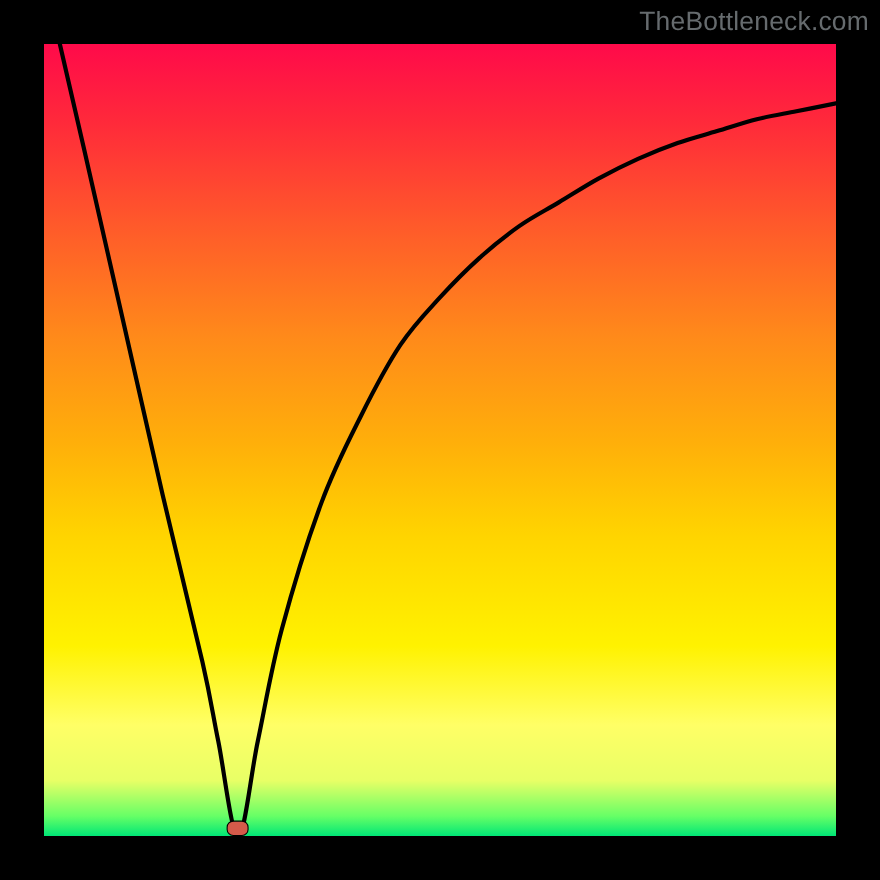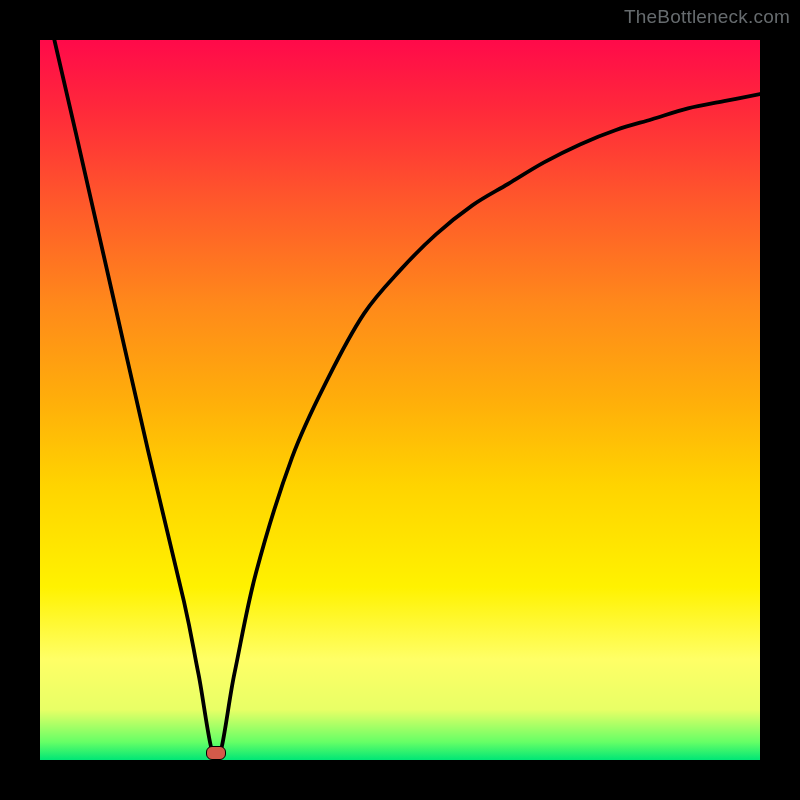--- a/index.html
+++ b/index.html
@@ -51,21 +51,21 @@
     background: #d45a4a;
     border: 1px solid #000;
     border-radius: 6px;
     transform: translate(-50%, -50%);
   }
   .watermark {
     position: absolute;
     top: 6px;
     right: 10px;
     color: #666b6e;
-    font-size: 19px;
+    font-size: 24px;
     font-weight: 400;
     letter-spacing: 0.2px;
   }
 </style>
 </head>
 <body>
 
 <div class="frame">
 
   <div class="plot-area">

